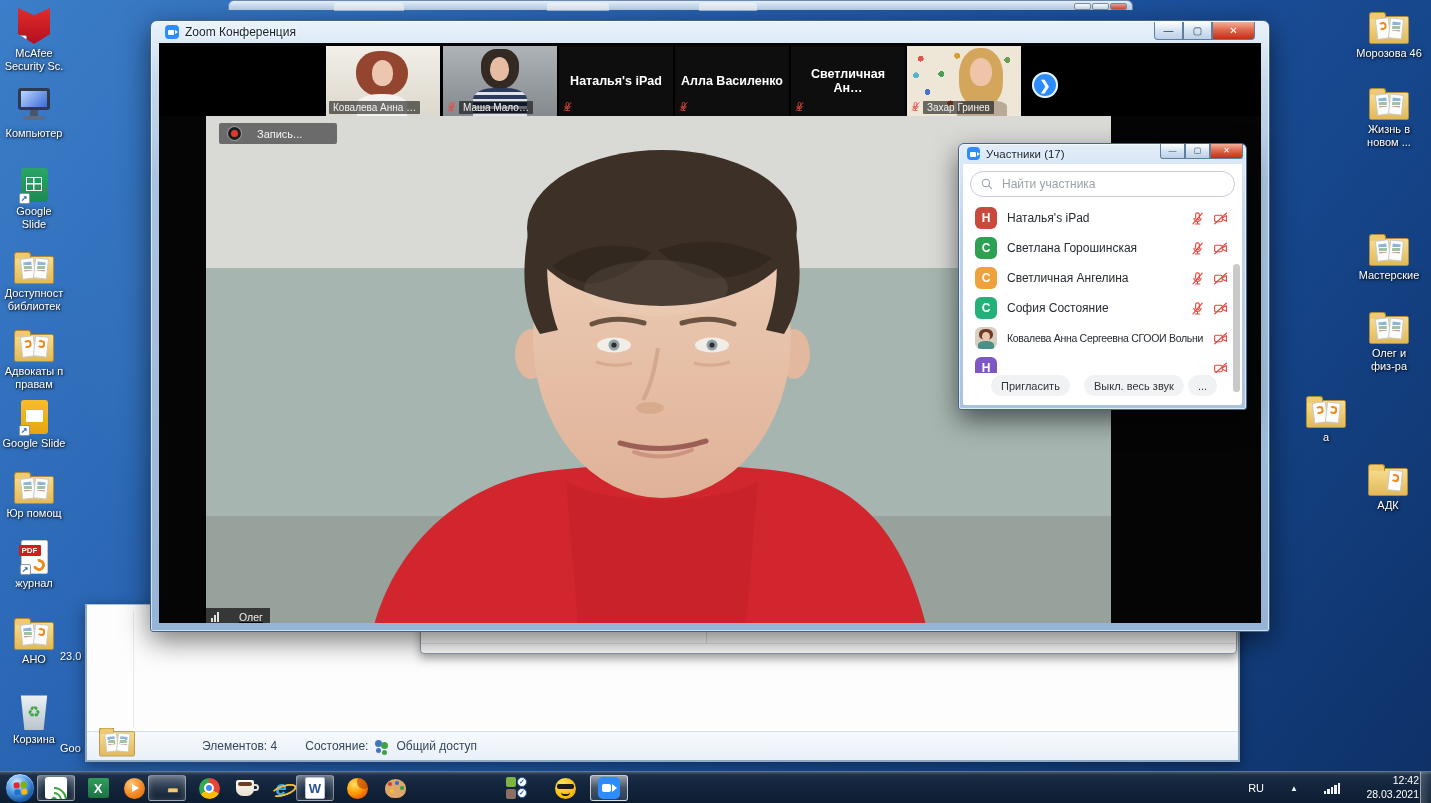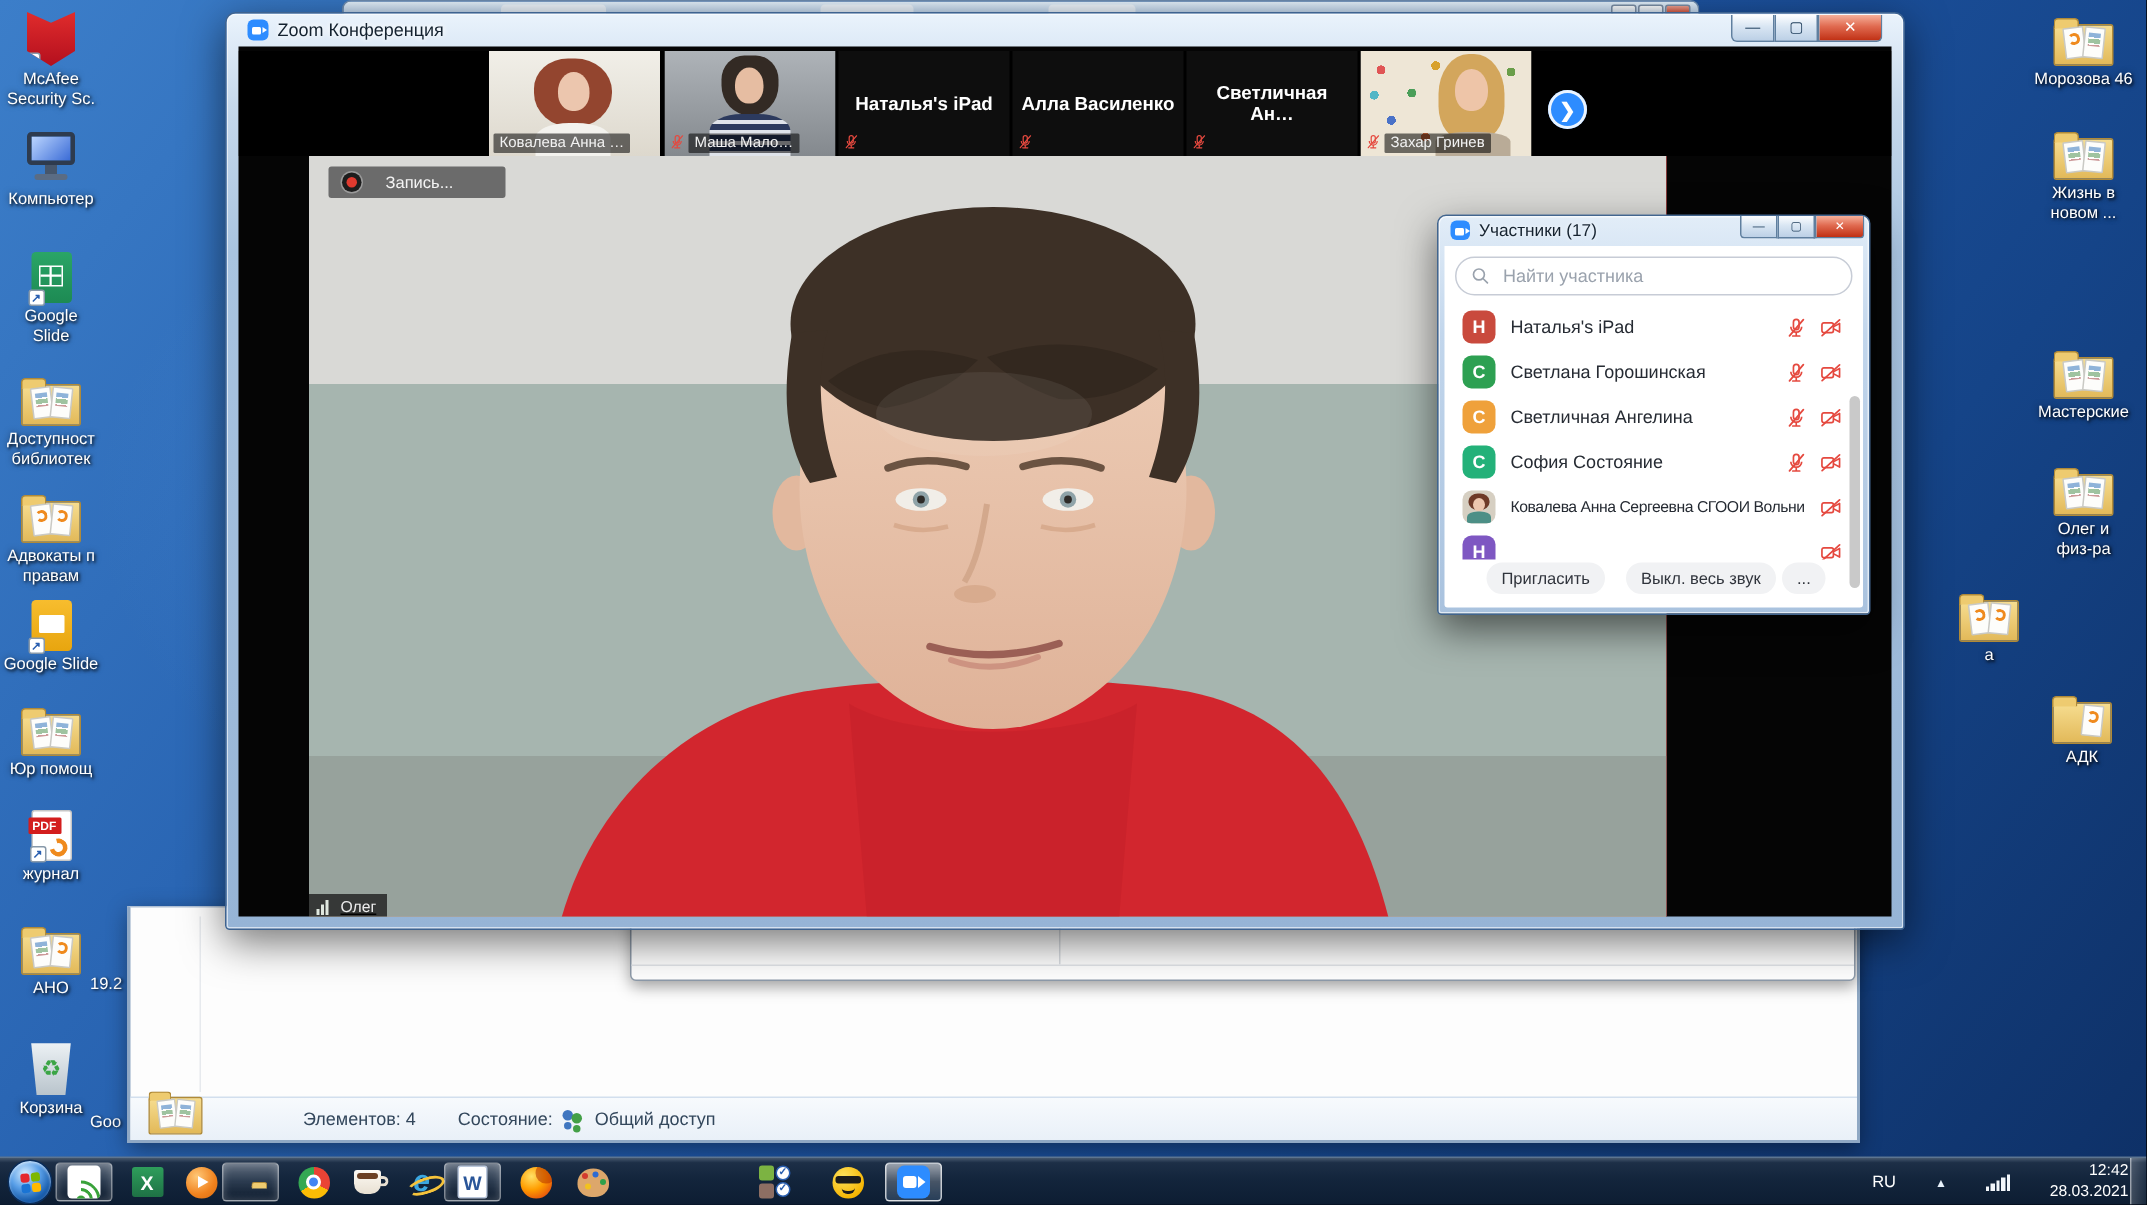--- a/index.html
+++ b/index.html
@@ -65,21 +65,21 @@
   .ppl i{position:absolute;width:7px;height:7px;border-radius:50%;}
   .ppl .b1{left:1px;top:0;background:#3f76c0;box-shadow:0 7px 0 -1px #3f76c0;}
   .ppl .b2{left:7px;top:2px;background:#43a047;box-shadow:0 7px 0 -1px #43a047;}
 
   .dialogwin{position:absolute;left:420px;top:606px;width:817px;height:48px;background:#fff;border:1px solid #8d9aa9;
     border-radius:0 0 4px 4px;box-shadow:0 4px 10px rgba(0,0,0,.35);z-index:4;}
   .dialogwin .v{position:absolute;left:285px;top:2px;bottom:10px;width:1px;background:#d9dde2;}
   .dialogwin .h{position:absolute;left:0;right:0;bottom:9px;height:1px;background:#e2e5e9;}
 
   
-  .zoomwin{position:absolute;left:150px;top:8px;width:1120px;height:612px;z-index:5;
+  .zoomwin{position:absolute;left:150px;top:20px;width:1120px;height:612px;z-index:5;
     background:linear-gradient(180deg,#eaf3fc 0%,#c6d9ec 10%,#a9c4e0 26%,#96b4d6 100%);
     border:1px solid #3e6390;border-radius:7px 7px 3px 3px;
     box-shadow:0 8px 28px rgba(0,0,0,.55), inset 0 0 0 1px rgba(255,255,255,.6);}
   .zwtitle{position:absolute;left:14px;top:4px;display:flex;align-items:center;gap:6px;}
   .zlogo{width:14px;height:14px;border-radius:4px;display:inline-block;position:relative;}
   .zlogo i{position:absolute;left:3px;top:4.5px;width:6px;height:5px;background:#fff;border-radius:1px;}
   .zlogo em{position:absolute;left:9.5px;top:4.5px;border-left:3.5px solid #fff;border-top:2.5px solid transparent;border-bottom:2.5px solid transparent;}
   .zwtitle span{font-size:12px;color:#14222f;text-shadow:0 0 4px #fff,0 0 4px #fff;}
   .winbtns{position:absolute;right:14px;top:1px;display:flex;}
   .winbtns .b{width:29px;height:18px;border:1px solid #5f7f9f;border-top:none;background:linear-gradient(180deg,#fdfeff,#d9e6f3 45%,#bcd0e6);
@@ -122,21 +122,21 @@
   .nextbtn{position:absolute;left:873px;top:26px;width:26px;height:26px;border-radius:50%;cursor:pointer;
     display:flex;align-items:center;justify-content:center;color:#fff;font-size:13px;font-weight:bold;box-shadow:0 0 0 2px rgba(255,255,255,.9) inset;}
 
   .mainvideo{position:absolute;left:47px;top:73px;width:905px;height:509px;background:#ef4444;overflow:hidden;}
   .mainvideo svg{position:absolute;inset:0;display:block;}
   .recpill{position:absolute;left:13px;top:7px;width:118px;height:21px;background:rgba(98,98,98,.92);border-radius:2px;
     display:flex;align-items:center;gap:16px;padding:0 9px;}
   .recdot{width:13px;height:13px;border-radius:50%;background:#1d1d1d;box-shadow:0 0 0 1px #9a9a9a;position:relative;}
   .recdot i{position:absolute;left:3px;top:3px;width:7px;height:7px;border-radius:50%;}
   .recpill span{color:#f4f4f4;font-size:11px;}
-  .spkpill{position:absolute;left:0;bottom:0;height:17px;background:rgba(30,30,30,.8);display:flex;align-items:center;gap:8px;padding:0 7px 0 5px;text-decoration:underline;}
+  .spkpill{position:absolute;left:0;bottom:0;height:17px;background:rgba(30,30,30,.8);display:flex;align-items:center;gap:20px;padding:0 7px 0 5px;text-decoration:underline;}
   .bars{display:flex;align-items:flex-end;gap:1px;height:10px;}
   .bars i{width:2px;background:#dfe7df;display:block;}
   .spkpill span{color:#ececec;font-size:10.5px;}
 
   
   .ppanel{position:absolute;left:958px;top:143px;width:289px;height:267px;z-index:6;
     background:linear-gradient(180deg,#e2edf8 0%,#c2d6ec 30%,#a9c2de 100%);
     border:1px solid #42658e;border-radius:6px 6px 3px 3px;box-shadow:0 10px 26px rgba(0,0,0,.55), inset 0 0 0 1px rgba(255,255,255,.65);}
   .pptitle{position:absolute;left:8px;top:3px;display:flex;align-items:center;gap:6px;}
   .pptitle span{font-size:11.5px;color:#15222f;text-shadow:0 0 3px #fff;}
@@ -359,21 +359,21 @@
         </div>
       </div>
     <div class="dlabel">АНО</div>
   </div>
   <div class="dicon" style="left:2px;top:692px">
     <div class="ig">
         <div class="ico-bin">♻</div>
       </div>
     <div class="dlabel">Корзина</div>
   </div>
-  <div class="plabel" style="left:60px;top:650px">19.2</div>
+  <div class="plabel" style="left:60px;top:650px">23.0</div>
   <div class="plabel" style="left:60px;top:742px">Goo</div>
 
   <div class="dicon" style="left:1354px;top:6px;width:70px">
     <div class="ig">
         <div class="folder">
           <div class="back"></div>
           <div class="tab"></div>
           <div class="p1 swirl">
             <i></i>
           </div>

